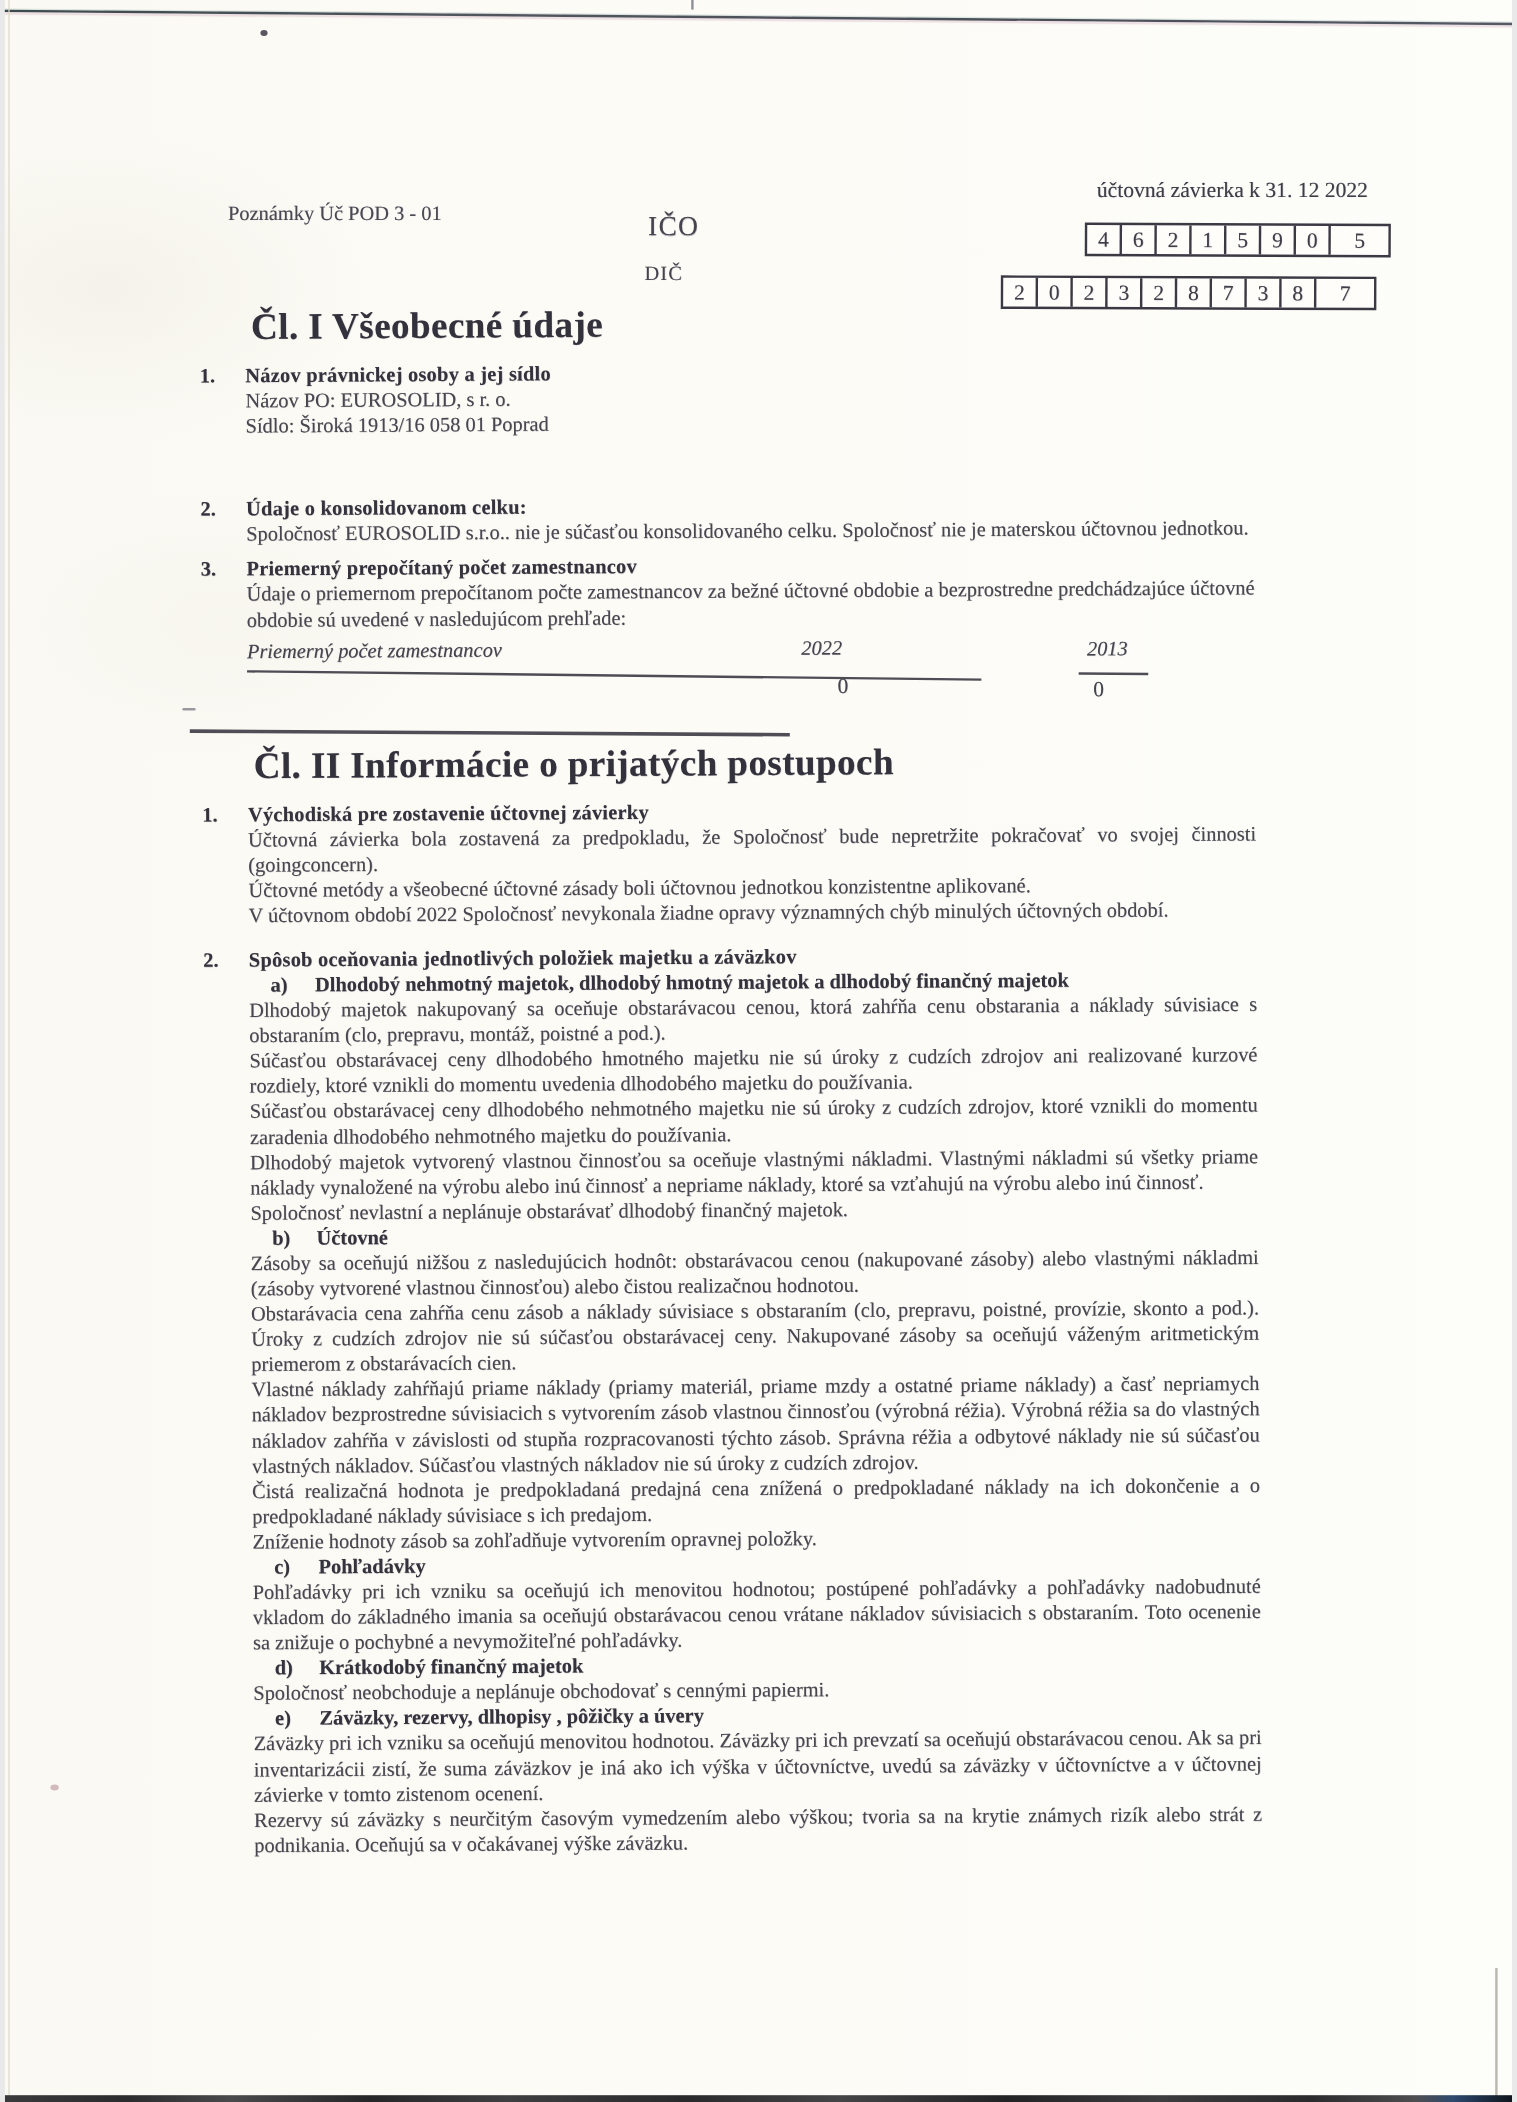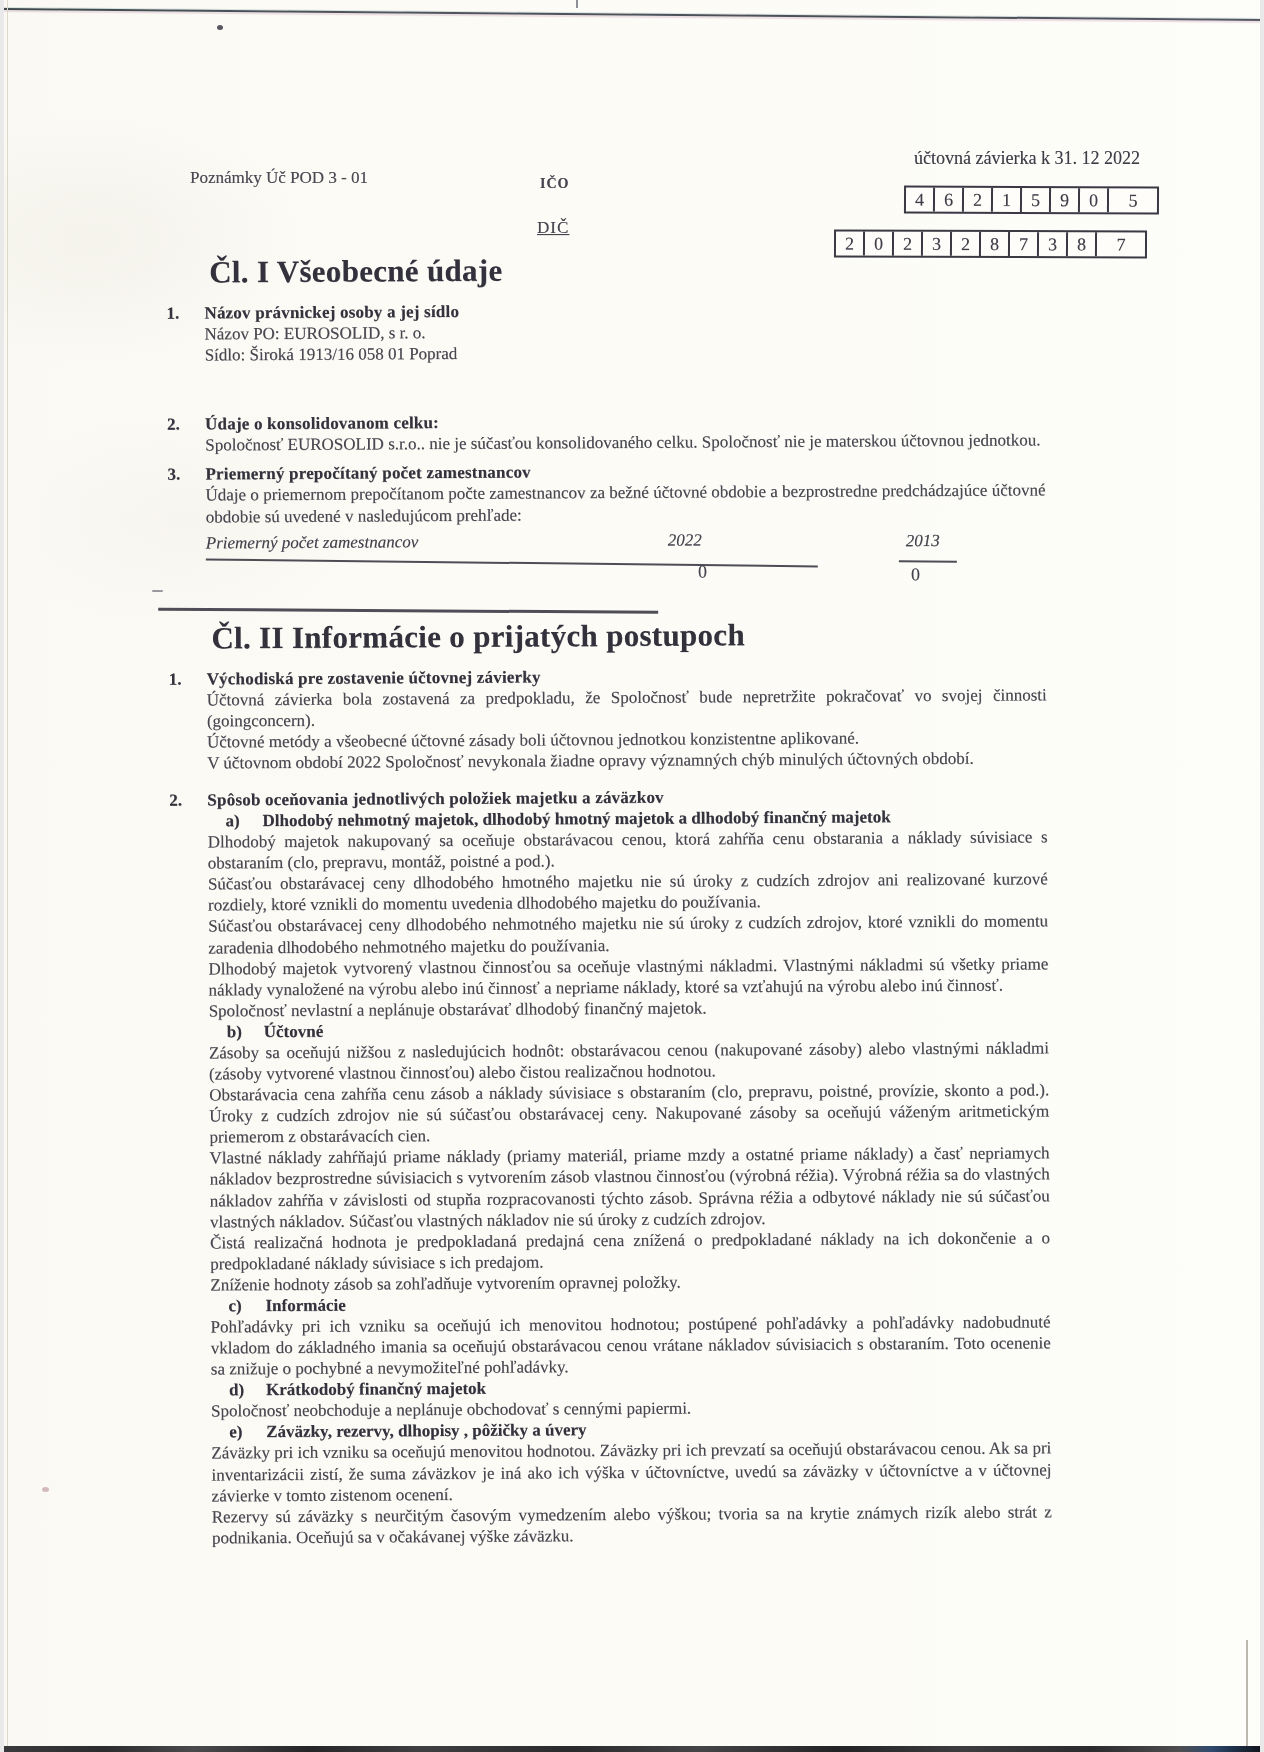--- a/index.html
+++ b/index.html
@@ -27,22 +27,22 @@
     background:linear-gradient(90deg,#3a3a3c 0%,#2c2c2e 8%,#4a4a4c 15%,#262628 24%,#3f3f41 33%,#2a2a2c 45%,#454547 55%,#232325 66%,#3d3d3f 76%,#2b2b2d 86%,#4e4e50 93%,#2f4a6e 95.5%,#20344e 97%,#0e0e10 100%); }
   .smudge { position:absolute; border-radius:50%; }
   .smudge.m1 { left:213px; top:25px; width:6px; height:5px; background:#5a5660; }
   .smudge.m2 { left:148px; top:590px; width:11px; height:2px; border-radius:1px; background:#9a99a0; }
   .smudge.m3 { left:38px; top:1487px; width:7px; height:5px; background:#c9aaae; opacity:0.8; }
   .smudge.m4 { left:572px; top:0; width:2px; height:8px; border-radius:0; background:#8f8f97; }
 
   
   .hdr-note { position:absolute; left:910px; top:148px; font-size:18px; color:#3e3d47; white-space:nowrap; }
   .hdr-form { position:absolute; left:186px; top:168px; font-size:17px; color:#4a4953; }
-  .hdr-ico-label { position:absolute; left:536px; top:176px; font-size:14px; letter-spacing:1px;font-weight:bold; }
-  .hdr-dic-label { position:absolute; left:533px; top:218px; font-size:17px; letter-spacing:1px;text-decoration:underline; }
+  .hdr-ico-label { position:absolute; left:536px; top:176px; font-size:23px; letter-spacing:1px; }
+  .hdr-dic-label { position:absolute; left:533px; top:218px; font-size:17px; letter-spacing:1px; }
   .digitrow { position:absolute; display:flex; border:2px solid #3b3a44; background:#fefdfa; }
   .digitrow.ico { left:900px; top:186px; transform:rotate(0.25deg); }
   .digitrow.dic { left:830px; top:230px; transform:rotate(0.2deg); }
   .digitrow .cell { width:27px; height:24px; border-left:2px solid #3b3a44;
     display:flex; align-items:center; justify-content:center;
     font-size:18px; color:#3f3e48; }
   .digitrow .cell:first-child { border-left:none; }
   .digitrow .cell.wide { width:48px; }
 
   
@@ -184,21 +184,21 @@
         <span>Účtovné</span>
       </div>
       <div class="p">Zásoby sa oceňujú nižšou z nasledujúcich hodnôt: obstarávacou cenou (nakupované zásoby) alebo vlastnými nákladmi (zásoby vytvorené vlastnou činnosťou) alebo čistou realizačnou hodnotou.</div>
       <div class="p">Obstarávacia cena zahŕňa cenu zásob a náklady súvisiace s obstaraním (clo, prepravu, poistné, provízie, skonto a pod.). Úroky z cudzích zdrojov nie sú súčasťou obstarávacej ceny. Nakupované zásoby sa oceňujú váženým aritmetickým priemerom z obstarávacích cien.</div>
       <div class="p">Vlastné náklady zahŕňajú priame náklady (priamy materiál, priame mzdy a ostatné priame náklady) a časť nepriamych nákladov bezprostredne súvisiacich s vytvorením zásob vlastnou činnosťou (výrobná réžia). Výrobná réžia sa do vlastných nákladov zahŕňa v závislosti od stupňa rozpracovanosti týchto zásob. Správna réžia a odbytové náklady nie sú súčasťou vlastných nákladov. Súčasťou vlastných nákladov nie sú úroky z cudzích zdrojov.</div>
       <div class="p">Čistá realizačná hodnota je predpokladaná predajná cena znížená o predpokladané náklady na ich dokončenie a o predpokladané náklady súvisiace s ich predajom.</div>
       <div class="p">Zníženie hodnoty zásob sa zohľadňuje vytvorením opravnej položky.</div>
 
       <div class="subhead">
         <span class="letter">c)</span>
-        <span>Informácie</span>
+        <span>Pohľadávky</span>
       </div>
       <div class="p">Pohľadávky pri ich vzniku sa oceňujú ich menovitou hodnotou; postúpené pohľadávky a pohľadávky nadobudnuté vkladom do základného imania sa oceňujú obstarávacou cenou vrátane nákladov súvisiacich s obstaraním. Toto ocenenie sa znižuje o pochybné a nevymožiteľné pohľadávky.</div>
 
       <div class="subhead">
         <span class="letter">d)</span>
         <span>Krátkodobý finančný majetok</span>
       </div>
       <div class="p">Spoločnosť neobchoduje a neplánuje obchodovať s cennými papiermi.</div>
 
       <div class="subhead">

